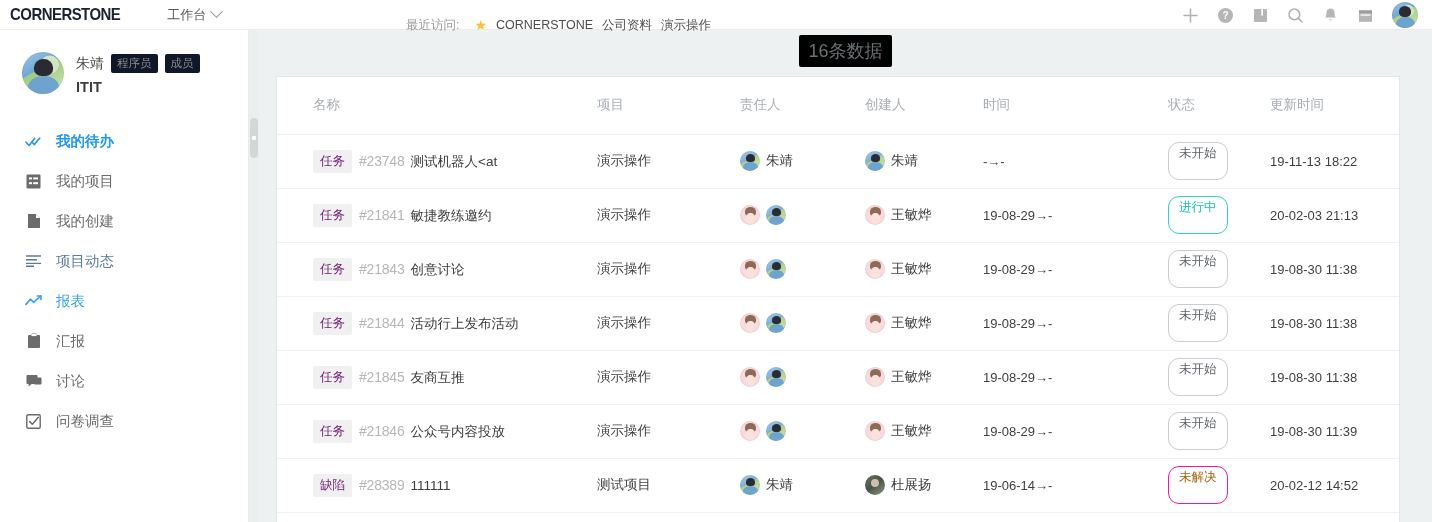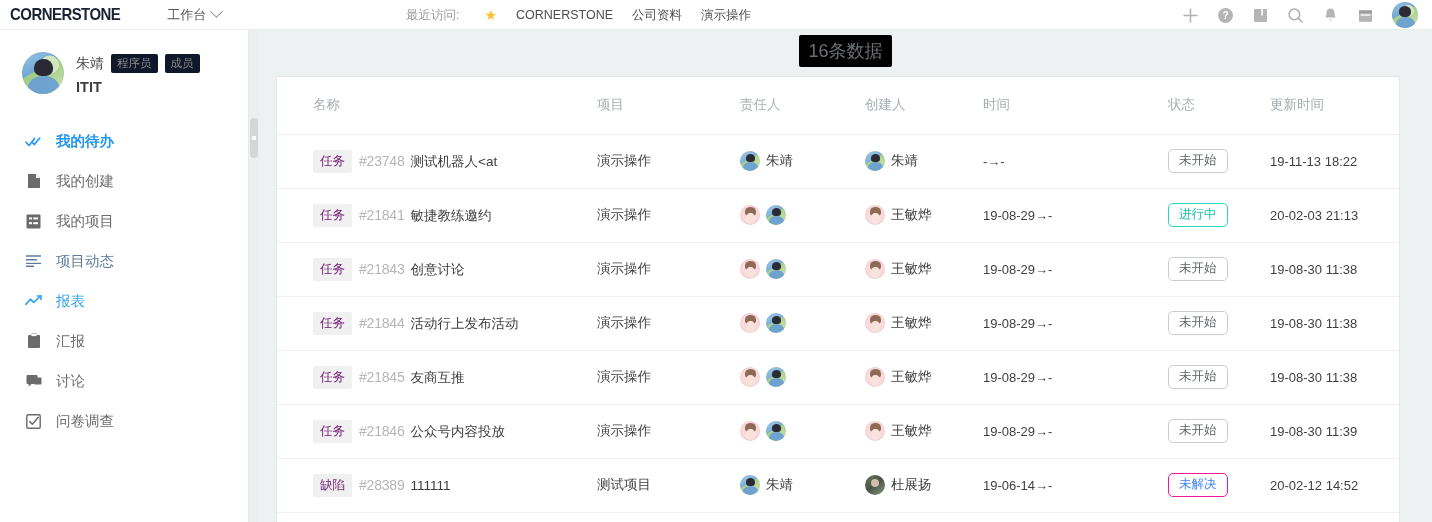--- a/index.html
+++ b/index.html
@@ -37,22 +37,22 @@
     color: #585858; font-size: 13px;
     cursor: pointer;
   }
   .chev {
     display: inline-block; width: 9px; height: 9px;
     border-right: 1.3px solid #9b9b9b;
     border-bottom: 1.3px solid #9b9b9b;
     transform: rotate(45deg) translate(-2px,-2px);
   }
   .recent {
-    position: absolute; left: 406px; top: 0; height: 30px;
-    display: flex; align-items: center; gap: 19px;
+    position: absolute; left: 406px; top: 10px; height: 30px;
+    display: flex; align-items: center; gap: 9px;
     font-size: 12.5px; white-space: nowrap; text-align: center;
   }
   .recent-label { color: #9a9a9a; margin-right: 6px; }
   .star { color: #fbc02d; font-size: 14px; line-height: 1; }
   .recent a { color: #4d4d4d; text-decoration: none; cursor: pointer; }
 
   .top-icons {
     position: absolute; right: 14px; top: 0; height: 30px;
     display: flex; align-items: center; gap: 18px;
   }
@@ -237,26 +237,26 @@
     content:""; position:absolute; left:50%; top:18%;
     width:8px; height:8px; margin-left:-4px;
     background:#cdbfae; border-radius:50%;
   }
   .pname-cell { color: #3f3f3f; font-size: 13.5px; white-space: nowrap; }
 
   .timecell { color: #3f3f3f; font-size: 13px; white-space: nowrap; }
 
   .pill {
     display: inline-block; font-size: 12.5px;
-    padding: 2px 10px 3px; border-radius: 5px;
+    padding: 2px 10px 17px; border-radius: 11px;
     border: 1px solid #c9ccd1; color: #5e6368;
     white-space: nowrap; line-height: 1.35;
   }
   .pill.progress { border-color: #27d6c4; color: #17c3b2; }
-  .pill.unresolved { border-color: #f5169b; color: #3b82f6; }
+  .pill.unresolved { border-color: #f5169b; color: #a16207; }
   .updcell { color: #3f3f3f; font-size: 13px; white-space: nowrap; }
 </style>
 </head>
 <body>
 
 <div class="topbar">
   <div class="brand">CORNERSTONE</div>
 
   <div class="workspace">
     <span>工作台</span>
@@ -331,39 +331,39 @@
         <svg width="17" height="13" viewBox="0 0 17 13">
             <path d="M1 7.2l3.1 3.3L9.6 3.4" stroke="currentColor" stroke-width="1.6" fill="none" stroke-linecap="round" stroke-linejoin="round"></path>
             <path d="M7.2 7.2l2.2 2.4 5.4-6.6" stroke="currentColor" stroke-width="1.6" fill="none" stroke-linecap="round" stroke-linejoin="round"></path>
           </svg>
       </span>
       <span class="mlabel">我的待办</span>
     </div>
 
     <div class="mitem">
       <span class="mic">
-        <svg width="14" height="16" viewBox="0 0 14 16">
-            <path d="M1 1h8l4 4v10H1z" fill="currentColor"></path>
-            <path d="M9 1v4h4" fill="#fff"></path>
-          </svg>
-      </span>
-      <span class="mlabel">我的创建</span>
-    </div>
-
-    <div class="mitem">
-      <span class="mic">
         <svg width="15" height="15" viewBox="0 0 15 15">
             <rect x="0.5" y="0.5" width="14" height="14" rx="1" fill="currentColor"></rect>
             <rect x="3" y="3.4" width="3" height="2" fill="#fff"></rect>
             <rect x="7.2" y="3.4" width="4.8" height="2" fill="#fff"></rect>
             <rect x="3" y="8.2" width="3" height="2" fill="#fff"></rect>
             <rect x="7.2" y="8.2" width="4.8" height="2" fill="#fff"></rect>
           </svg>
       </span>
       <span class="mlabel">我的项目</span>
+    </div>
+
+    <div class="mitem">
+      <span class="mic">
+        <svg width="14" height="16" viewBox="0 0 14 16">
+            <path d="M1 1h8l4 4v10H1z" fill="currentColor"></path>
+            <path d="M9 1v4h4" fill="#fff"></path>
+          </svg>
+      </span>
+      <span class="mlabel">我的创建</span>
     </div>
 
     <div class="mitem slate">
       <span class="mic">
         <svg width="15" height="12" viewBox="0 0 15 12">
             <path d="M0 1h15M0 4.7h11M0 8.4h15M0 11.2h8" stroke="currentColor" stroke-width="1.4"></path>
           </svg>
       </span>
       <span class="mlabel">项目动态</span>
     </div>

